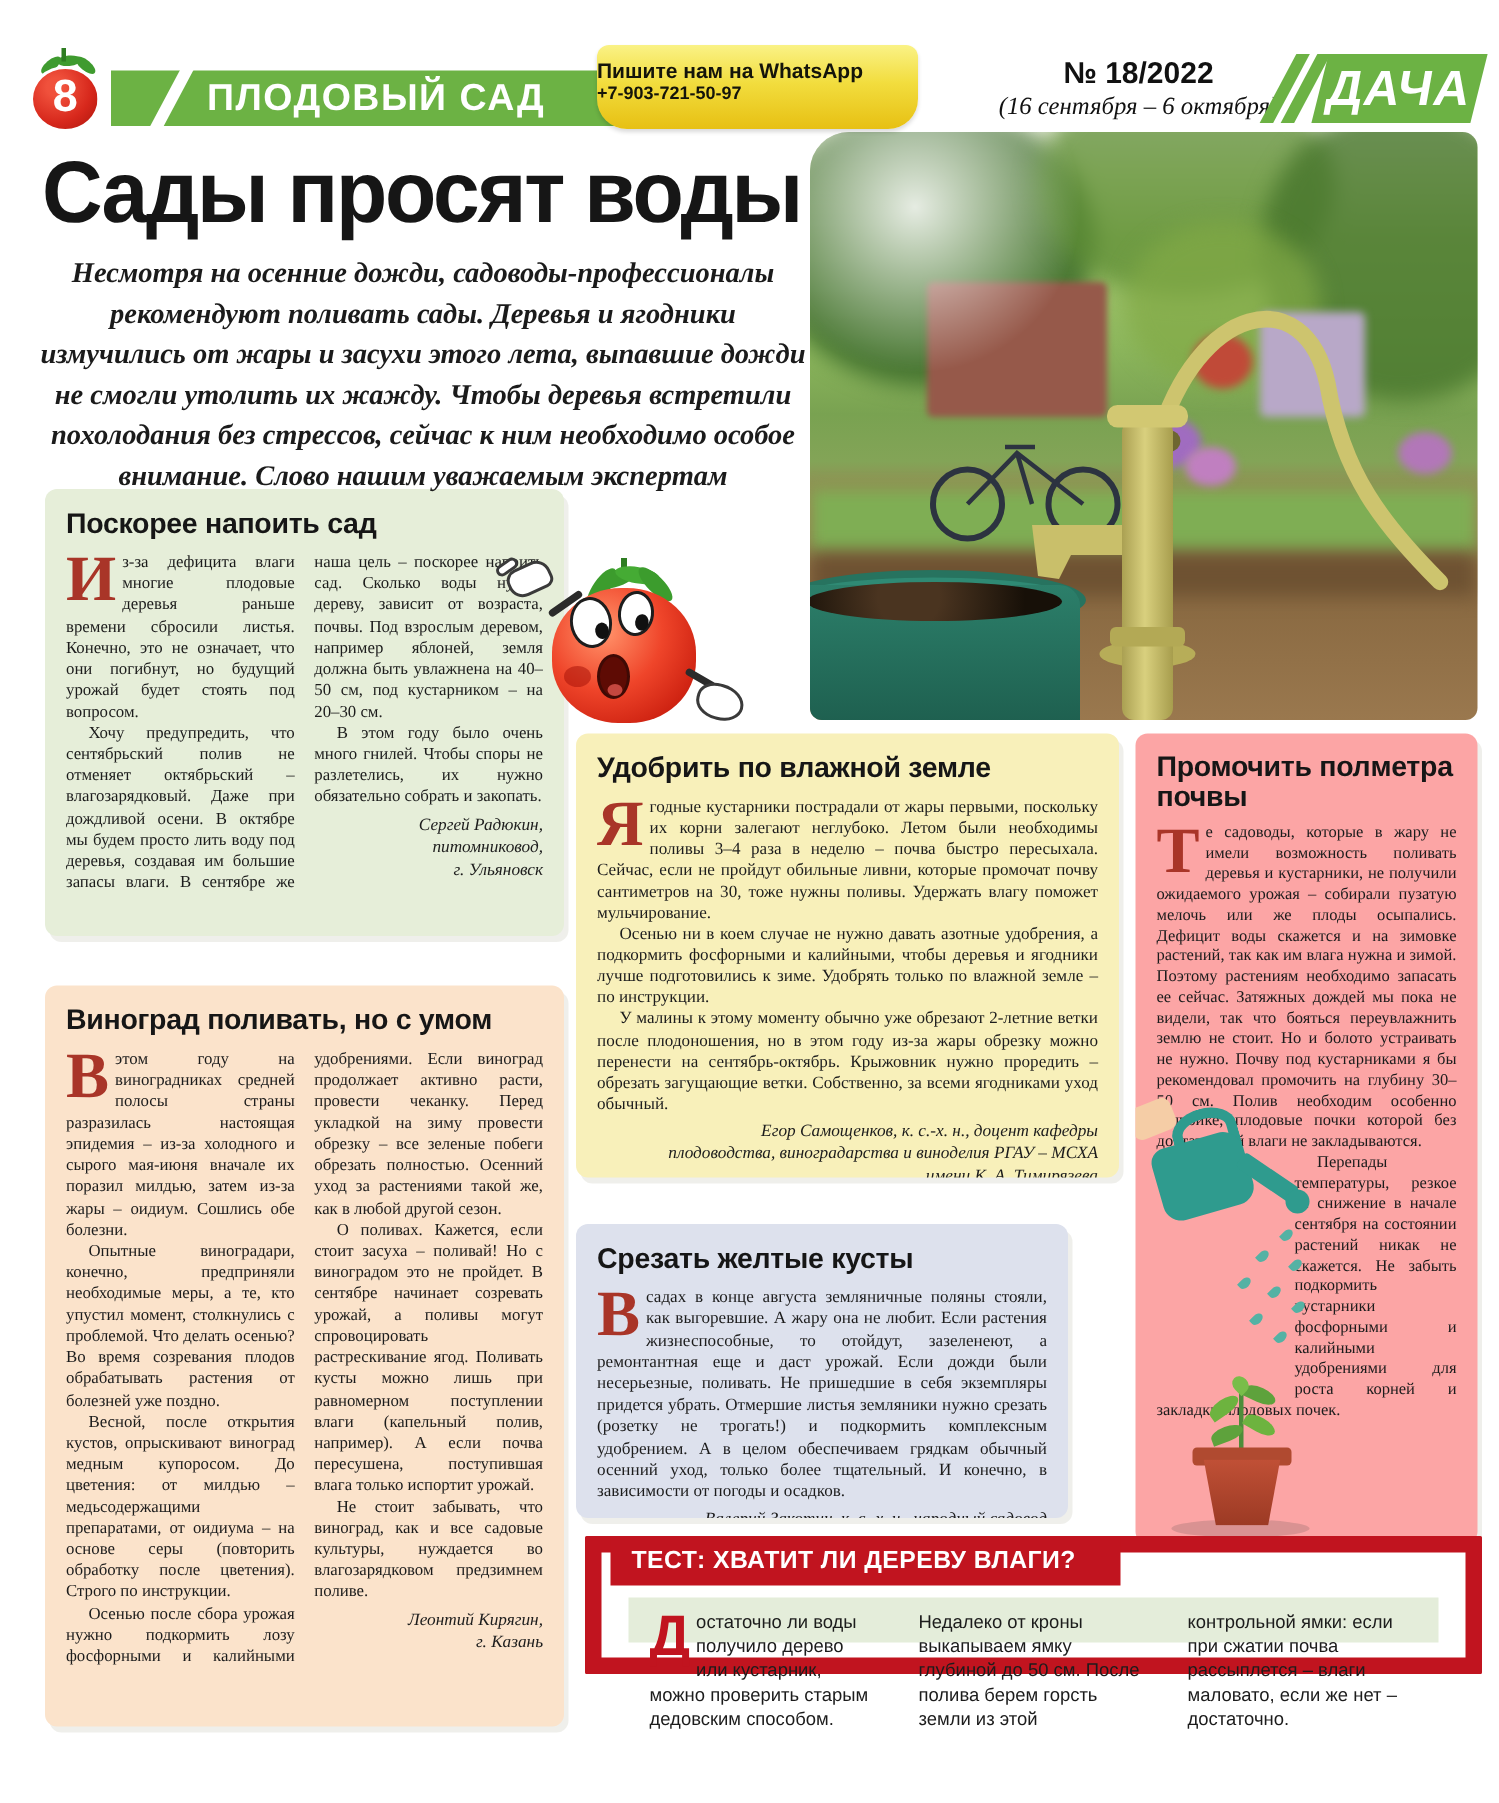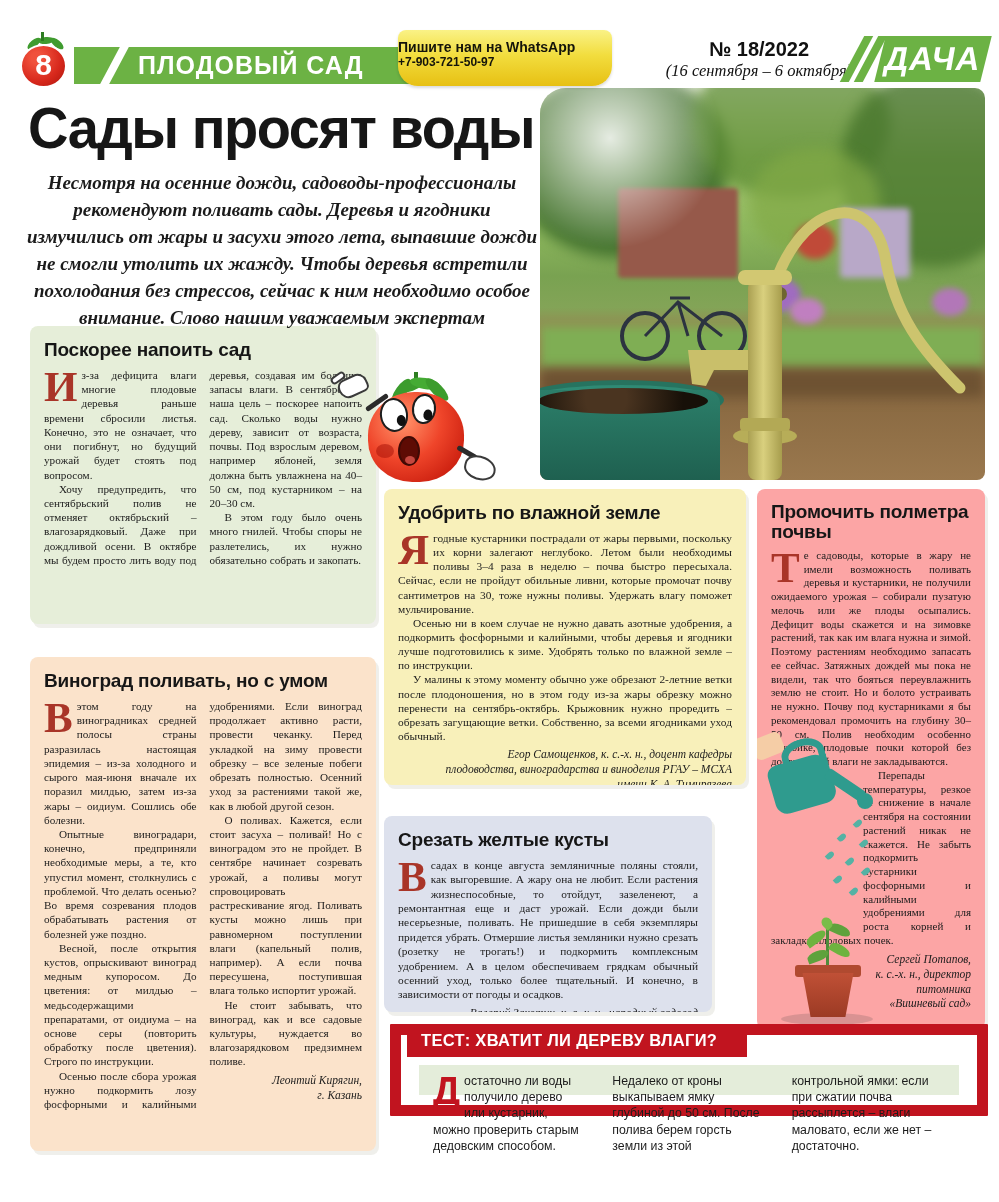--- a/index.html
+++ b/index.html
@@ -282,20 +282,23 @@
     <span class="arm-r"></span>
     <span class="glove-r"></span>
   </div>
 
   <section class="box box-water">
     <h2 class="box-title">Поскорее напоить сад</h2>
     <div class="body-text cols2">
       <p><span class="dropcap">И</span><span>з-за дефицита влаги многие плодовые деревья раньше времени сбросили листья. Конечно, это не означает, что они погибнут, но будущий урожай будет стоять под вопросом.</span></p>
       <p>Хочу предупредить, что сентябрьский полив не отменяет октябрьский – влагозарядковый. Даже при дождливой осени. В октябре мы будем просто лить воду под деревья, создавая им большие запасы влаги. В сентябре же наша цель – поскорее напоить сад. Сколько воды нужно дереву, зависит от возраста, почвы. Под взрослым деревом, например яблоней, земля должна быть увлажнена на 40–50 см, под кустарником – на 20–30 см.</p>
       <p>В этом году было очень много гнилей. Чтобы споры не разлетелись, их нужно обязательно собрать и закопать.</p>
+      <div class="sig">Сергей Радюкин,
+питомниковод,
+г. Ульяновск</div>
     </div>
   </section>
 
   <section class="box box-vine">
     <h2 class="box-title">Виноград поливать, но с умом</h2>
     <div class="body-text cols2">
       <p><span class="dropcap">В</span><span>этом году на виноградниках средней полосы страны разразилась настоящая эпидемия – из-за холодного и сырого мая-июня вначале их поразил милдью, затем из-за жары – оидиум. Сошлись обе болезни.</span></p>
       <p>Опытные виноградари, конечно, предприняли необходимые меры, а те, кто упустил момент, столкнулись с проблемой. Что делать осенью? Во время созревания плодов обрабатывать растения от болезней уже поздно.</p>
       <p>Весной, после открытия кустов, опрыскивают виноград медным купоросом. До цветения: от милдью – медьсодержащими препаратами, от оидиума – на основе серы (повторить обработку после цветения). Строго по инструкции.</p>
       <p>Осенью после сбора урожая нужно подкормить лозу фосфорными и калийными удобрениями. Если виноград продолжает активно расти, провести чеканку. Перед укладкой на зиму провести обрезку – все зеленые побеги обрезать полностью. Осенний уход за растениями такой же, как в любой другой сезон.</p>
@@ -324,24 +327,20 @@
       <p><span class="dropcap">В</span><span>садах в конце августа земляничные поляны стояли, как выгоревшие. А жару она не любит. Если растения жизнеспособные, то отойдут, зазеленеют, а ремонтантная еще и даст урожай. Если дожди были несерьезные, поливать. Не пришедшие в себя экземпляры придется убрать. Отмершие листья земляники нужно срезать (розетку не трогать!) и подкормить комплексным удобрением. А в целом обеспечиваем грядкам обычный осенний уход, только более тщательный. И конечно, в зависимости от погоды и осадков.</span></p>
       <div class="sig">Валерий Закотин, к. с.-х. н., народный садовод</div>
     </div>
   </section>
 
   <section class="box box-soak">
     <h2 class="box-title">Промочить полметра почвы</h2>
     <div class="body-text">
       <p><span class="dropcap">Т</span><span>е садоводы, которые в жару не имели возможность поливать деревья и кустарники, не получили ожидаемого урожая – собирали пузатую мелочь или же плоды осыпались. Дефицит воды скажется и на зимовке растений, так как им влага нужна и зимой. Поэтому растениям необходимо запасать ее сейчас. Затяжных дождей мы пока не видели, так что бояться переувлажнить землю не стоит. Но и болото устраивать не нужно. Почву под кустарниками я бы рекомендовал промочить на глубину 30–50 см. Полив необходим особенно голубике, плодовые почки которой без достаточной влаги не закладываются.</span></p>
       <p><span class="can-spacer"></span><span>Перепады температуры, резкое ее снижение в начале сентября на состоянии растений никак не скажется. Не забыть подкормить кустарники фосфорными и калийными удобрениями для роста корней и закладки плодовых почек.</span></p>
-      <div class="sig">Сергей Потапов,
-к. с.-х. н., директор
-питомника
-«Вишневый сад»</div>
     </div>
     <div class="can-group">
       <span class="can-hand"></span>
       <span class="can-handle"></span>
       <span class="can-body"></span>
       <span class="can-spout"></span>
       <span class="can-rose"></span>
       <span class="drop d1"></span>
       <span class="drop d2"></span>
       <span class="drop d3"></span>

